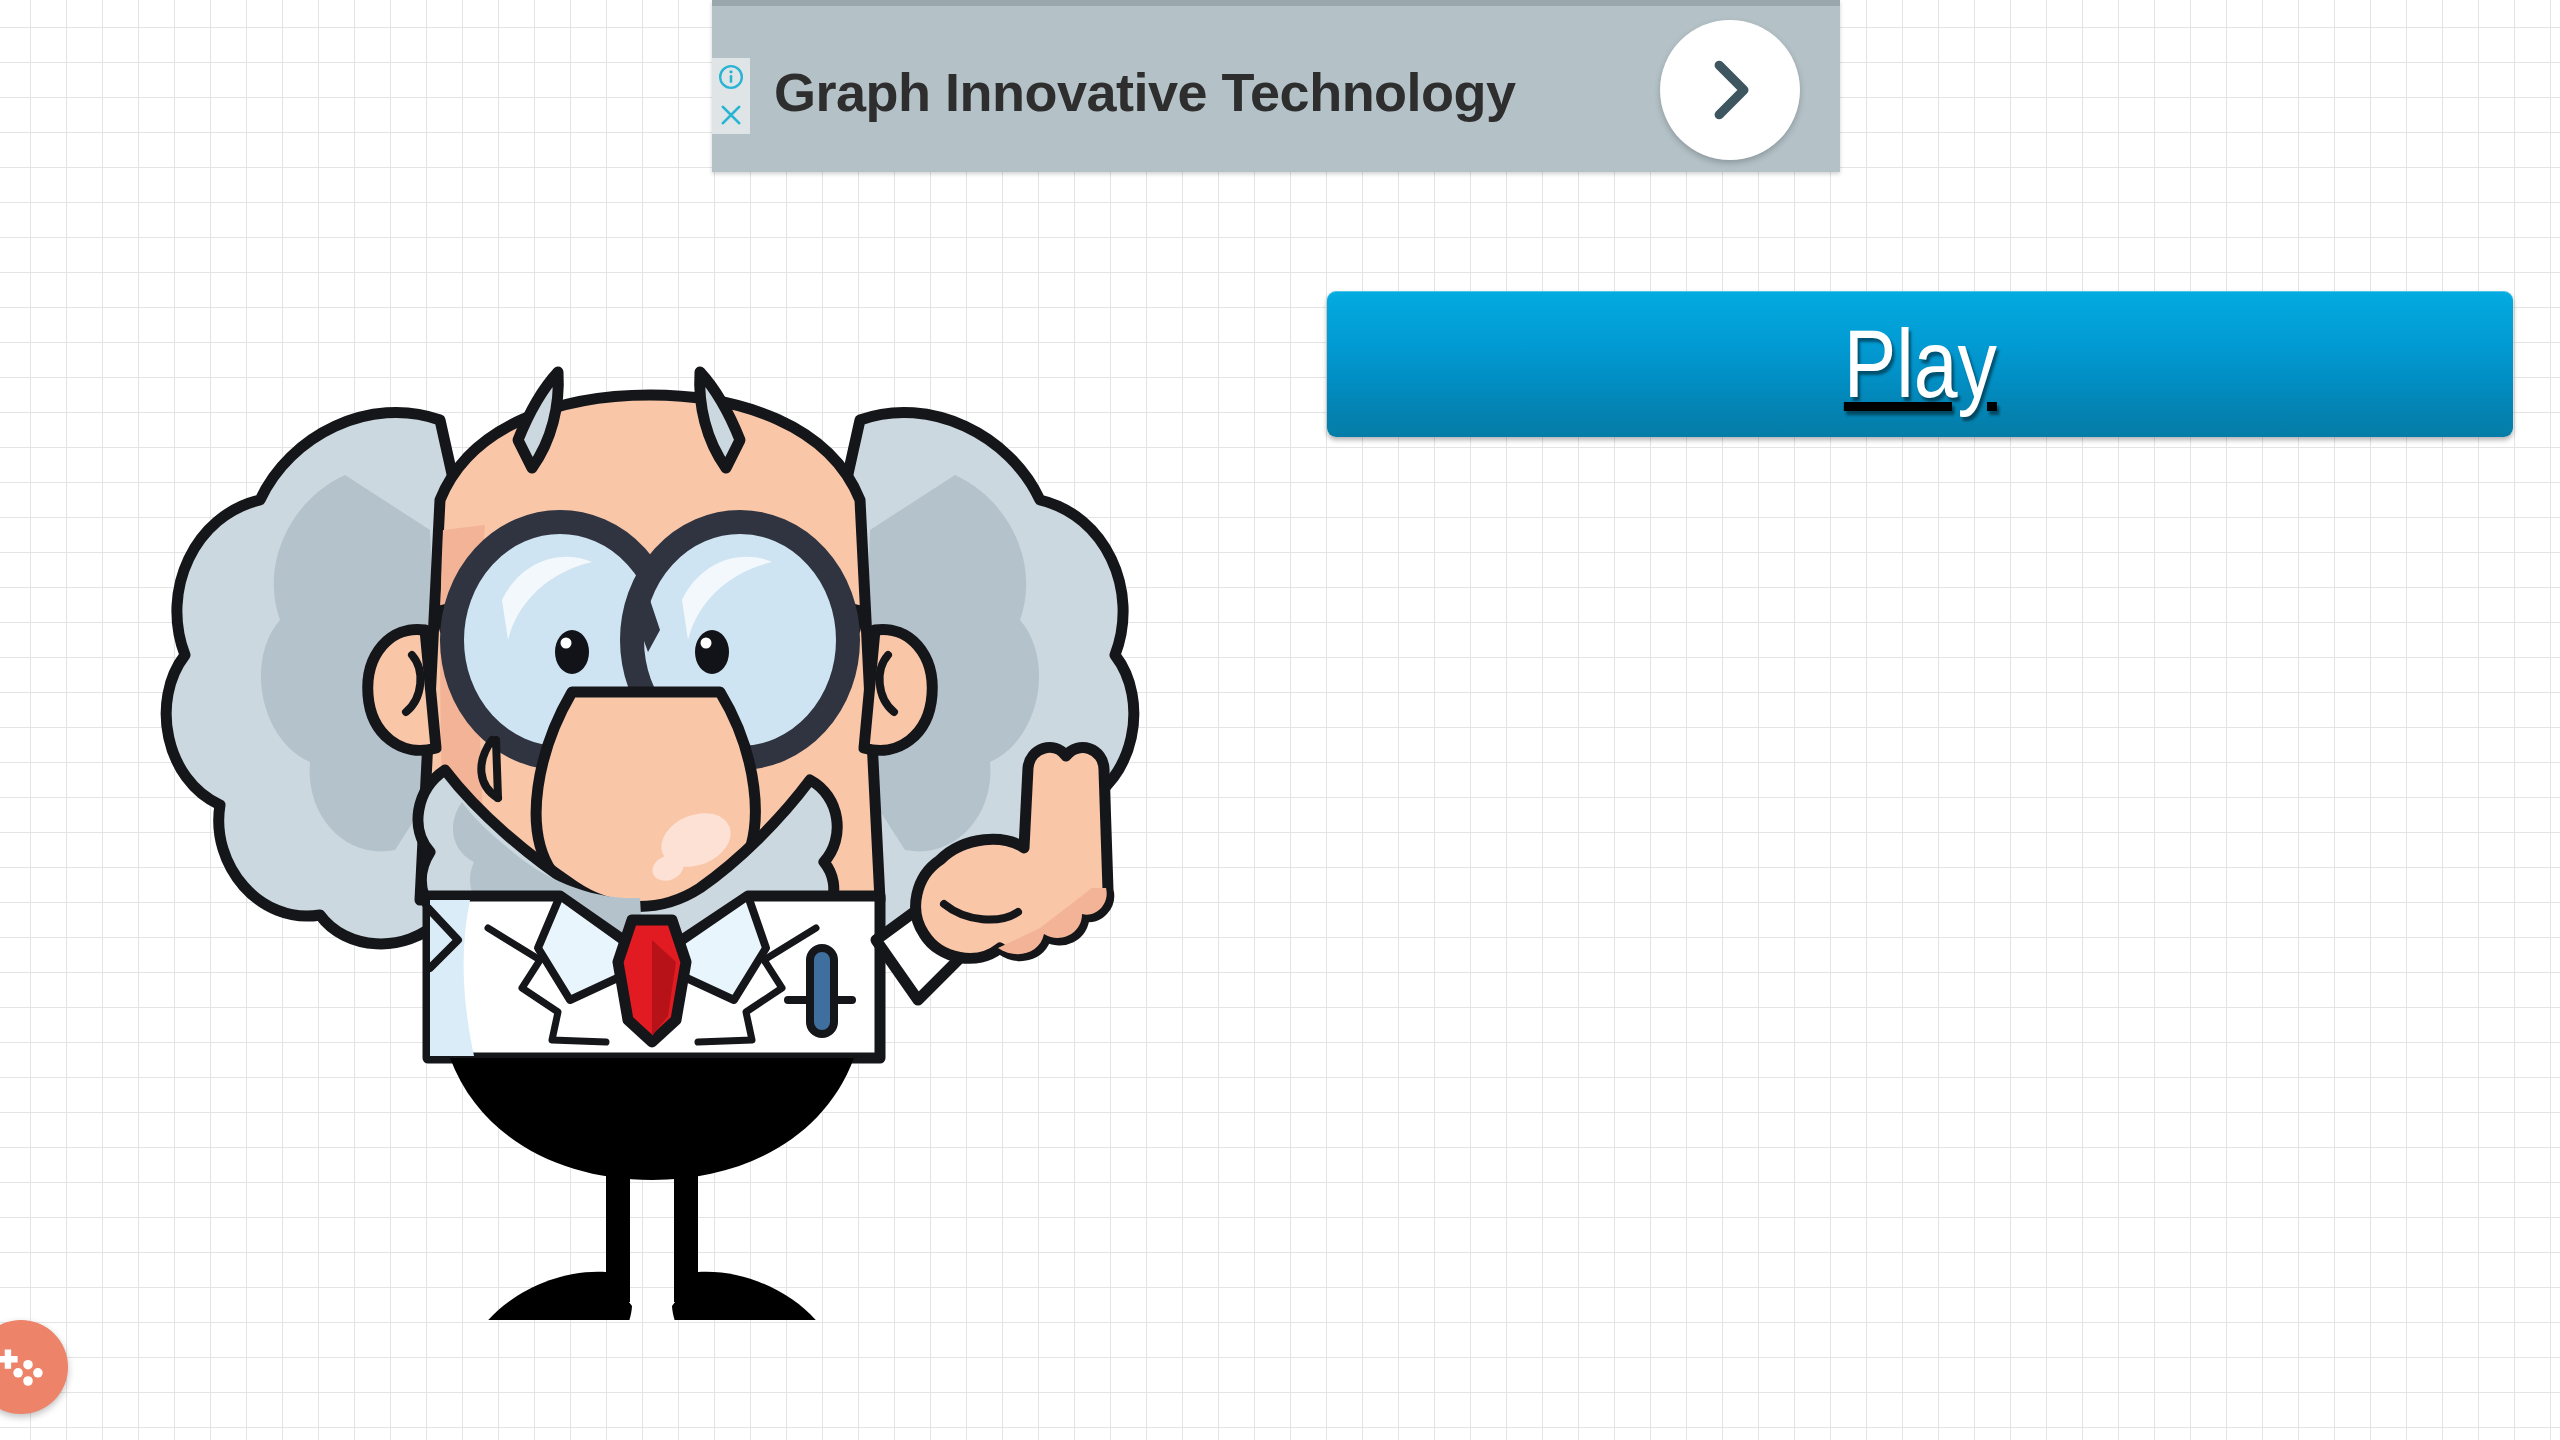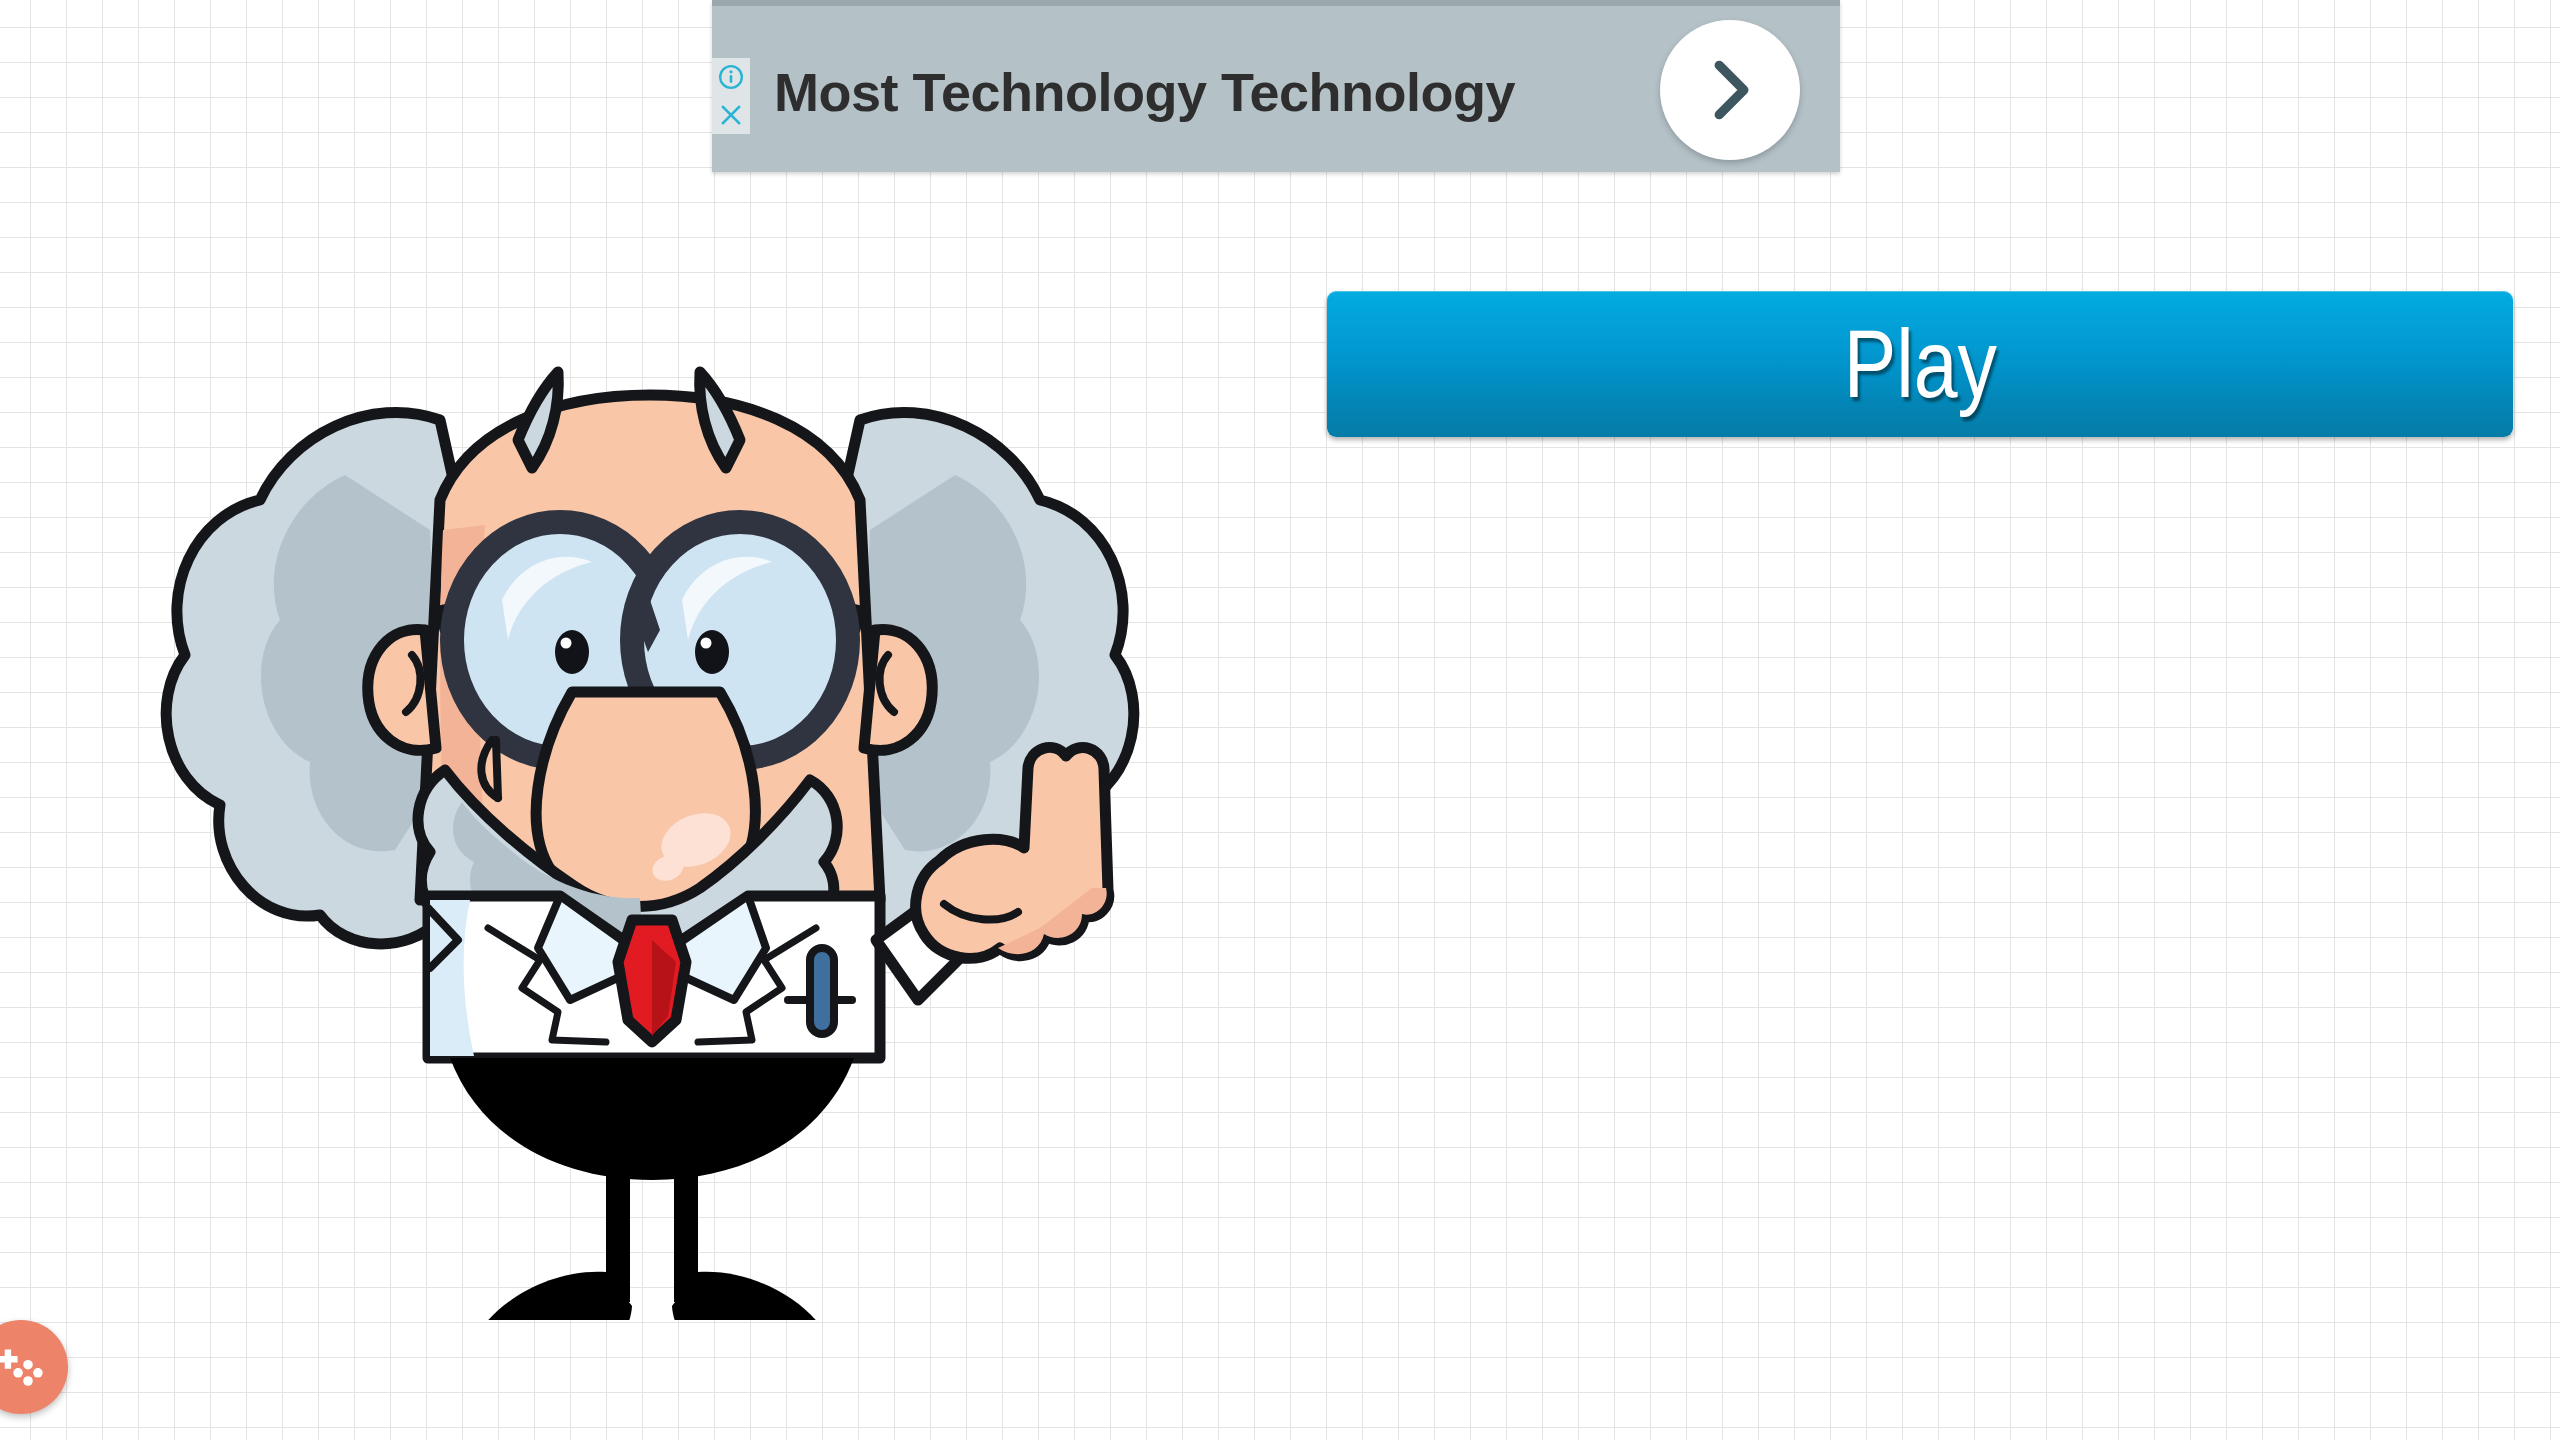--- a/index.html
+++ b/index.html
@@ -78,20 +78,21 @@
         #03ace0 0%,
         #02a3da 18%,
         #029ad2 38%,
         #0190c6 58%,
         #0385b5 78%,
         #057ca7 100%);
     box-shadow:0 3px 5px rgba(0,0,0,.30),
                inset 0 1px 0 rgba(255,255,255,.30);
     display:flex; align-items:center; justify-content:center;
     cursor:pointer;
+    text-decoration:underline;
   }
   .menu-button-label {
     font-family:"Liberation Sans", sans-serif;
     font-size:96px;
     line-height:1;
     font-weight:400;
     color:#ffffff;
     text-shadow:3px 4px 3px rgba(0,0,0,.45);
     transform:scaleX(.82);
     white-space:nowrap;
@@ -247,21 +248,21 @@
           <rect x="10.8" y="10.2" width="2.4" height="7.2" rx="1.1" fill="#2ab4d4"></rect>
         </svg>
       </div>
       <div class="ad-icon-box">
         <svg width="26" height="26" viewBox="0 0 24 24">
           <path d="M4.5 4.5 L19.5 19.5 M19.5 4.5 L4.5 19.5" stroke="#2ab4d4" stroke-width="2.6" stroke-linecap="round"></path>
         </svg>
       </div>
     </div>
 
-    <div id="ad-headline">Most Technology Technology</div>
+    <div id="ad-headline">Graph Innovative Technology</div>
 
     <div id="ad-cta">
       <svg width="74" height="74" viewBox="0 0 24 24">
         <path d="M8.5 4 L16.5 12 L8.5 20" fill="none" stroke="#3d5660" stroke-width="3" stroke-linecap="round" stroke-linejoin="round"></path>
       </svg>
     </div>
   </div>
 
   <div id="menu">
 

